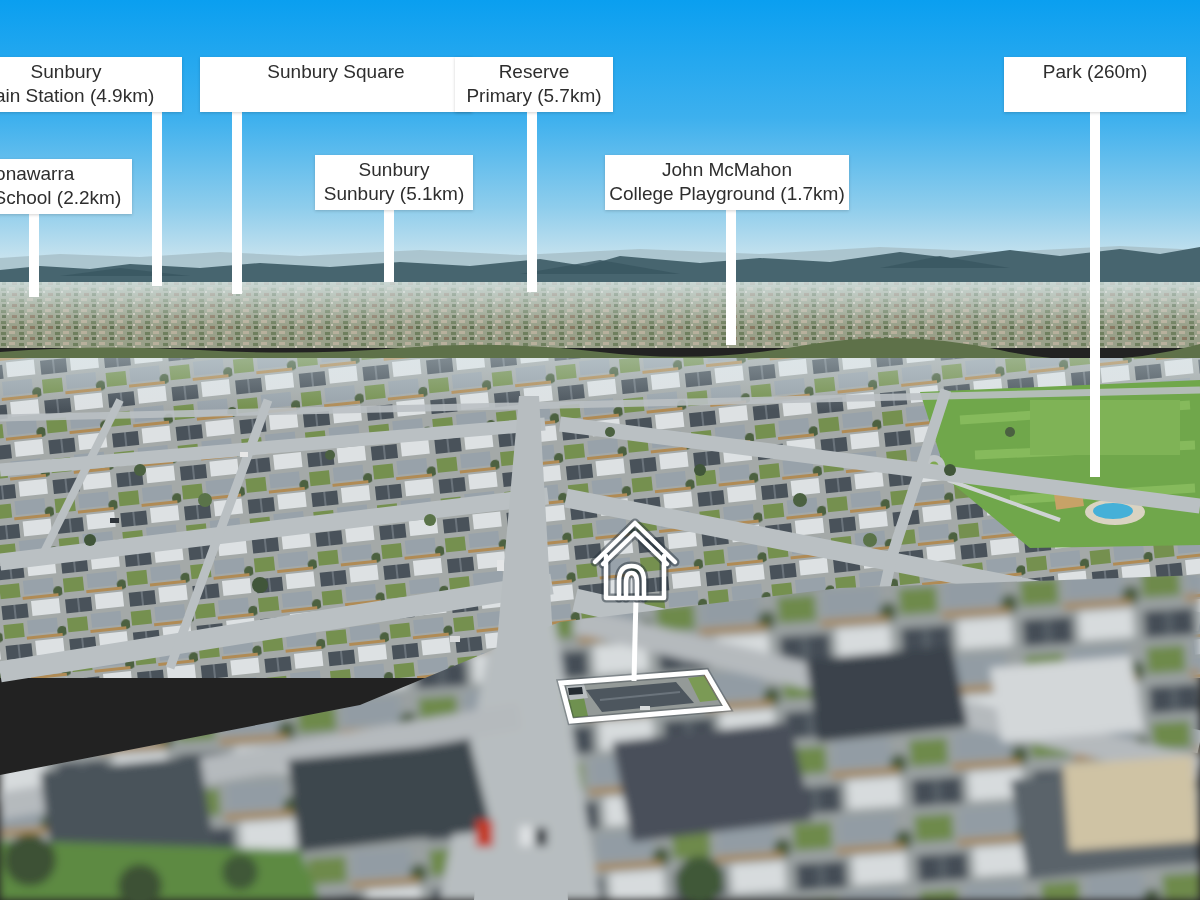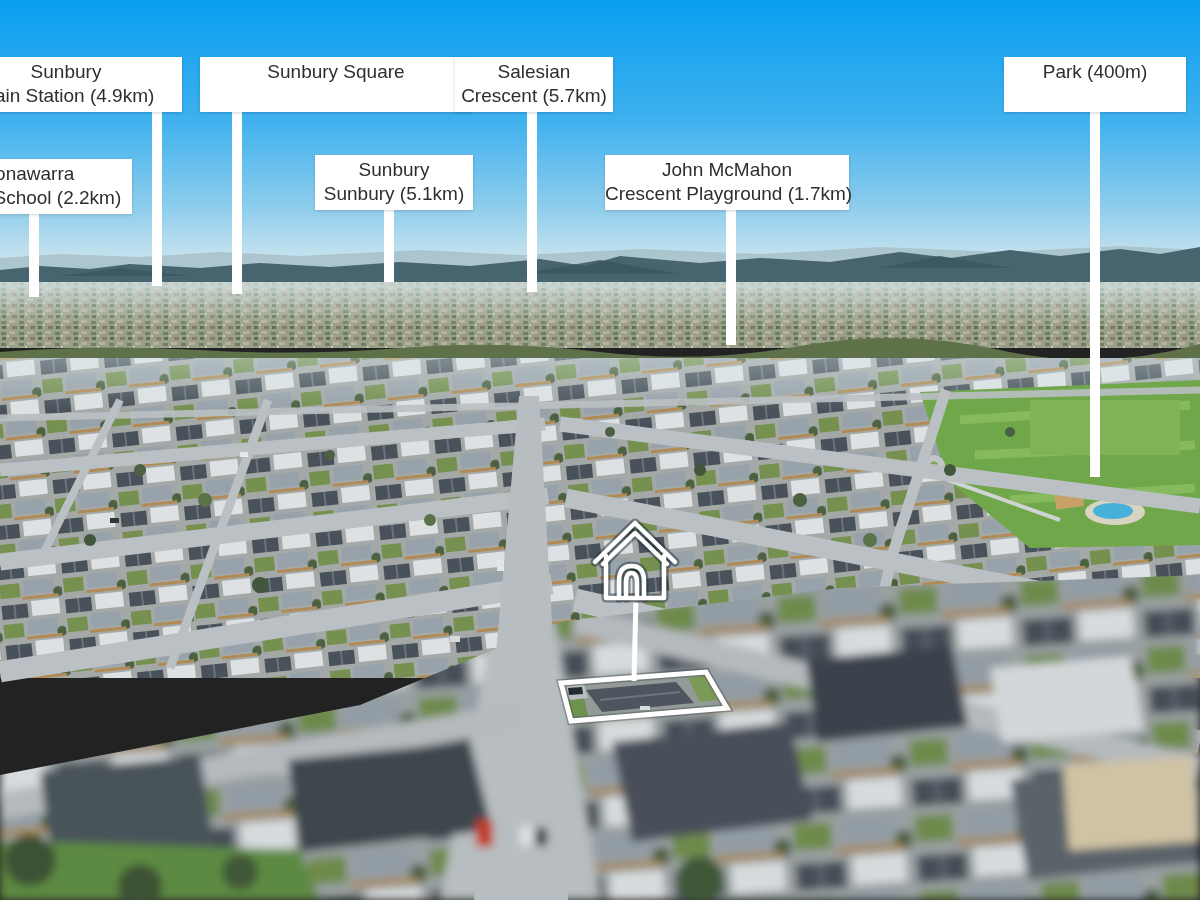--- a/index.html
+++ b/index.html
@@ -185,29 +185,29 @@
     <span>Primary School (2.2km)</span>
   </div>
   <div class="callout" style="left:200px;top:57px;width:272px">
     <span>Sunbury Square</span>
   </div>
   <div class="callout" style="left:315px;top:155px;width:158px">
     <span>Sunbury</span>
     <span>Sunbury (5.1km)</span>
   </div>
   <div class="callout" style="left:455px;top:57px;width:158px">
-    <span>Salesian</span>
-    <span>Crescent (5.7km)</span>
+    <span>Reserve</span>
+    <span>Primary (5.7km)</span>
   </div>
   <div class="callout" style="left:605px;top:155px;width:244px">
     <span>John McMahon</span>
-    <span>Crescent Playground (1.7km)</span>
+    <span>College Playground (1.7km)</span>
   </div>
   <div class="callout" style="left:1004px;top:57px;width:182px">
-    <span>Park (400m)</span>
+    <span>Park (260m)</span>
   </div>
 
   <svg id="marker-layer" width="1200" height="900" viewBox="0 0 1200 900">
 
     <polygon points="561,683 706,672 727,708 571,721" fill="none" stroke="rgba(30,40,50,0.3)" stroke-width="8"></polygon>
     <polygon points="561,683 706,672 727,708 571,721" fill="none" stroke="#ffffff" stroke-width="5"></polygon>
 
     <line x1="636" y1="597" x2="634" y2="681" stroke="#ffffff" stroke-width="5"></line>
 
     <g fill="none" stroke-linecap="round" stroke-linejoin="round">

